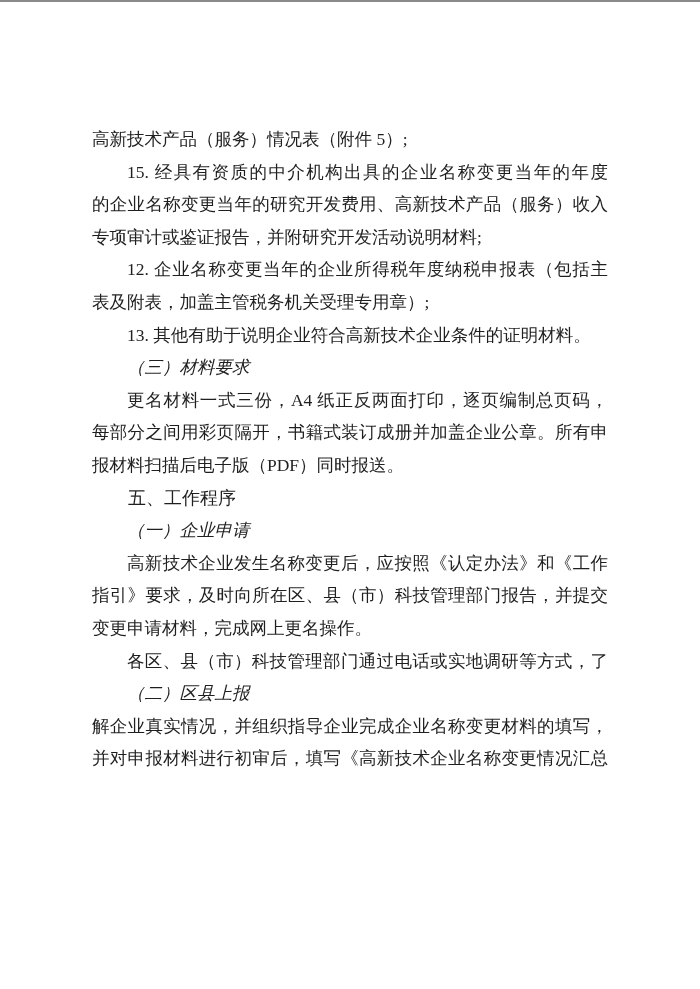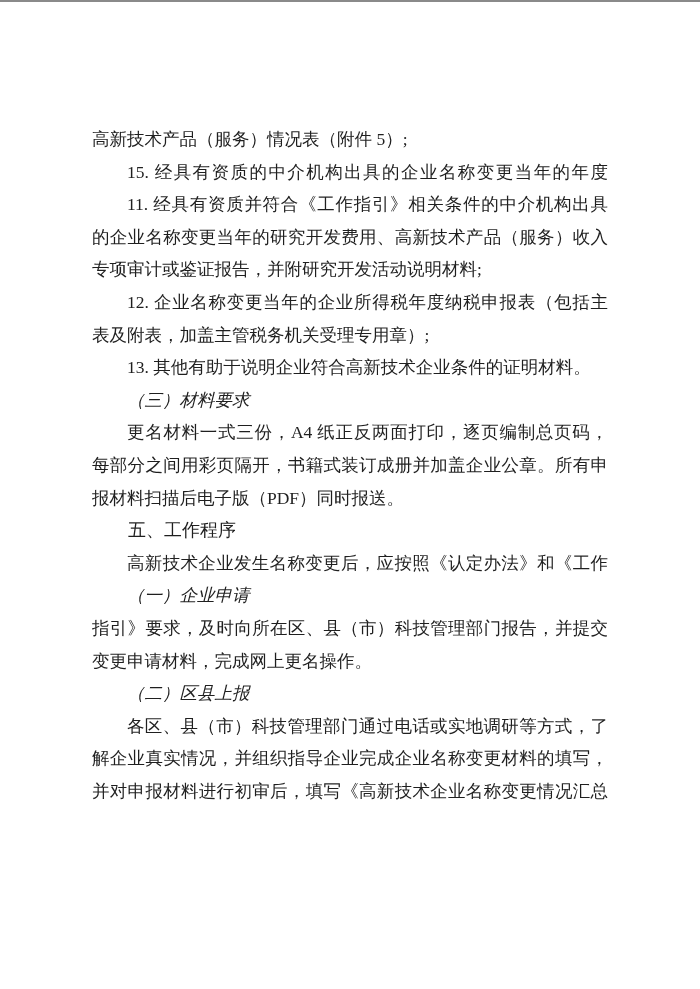--- a/index.html
+++ b/index.html
@@ -66,34 +66,33 @@
   }
 </style>
 </head>
 <body>
 
 <div class="page">
   <div class="top-edge"></div>
   <div class="content" id="doc-content">
       <div class="line body">高新技术产品（服务）情况表（附件 5）;</div>
       <div class="line body indent fill">15. 经具有资质的中介机构出具的企业名称变更当年的年度</div>
-      <div class="line body indent fill">11. 经具有资质并符合《工作指引》相关条件的中介机构出具</div>
       <div class="line body fill">的企业名称变更当年的研究开发费用、高新技术产品（服务）收入</div>
       <div class="line body">专项审计或鉴证报告，并附研究开发活动说明材料;</div>
       <div class="line body indent fill">12. 企业名称变更当年的企业所得税年度纳税申报表（包括主</div>
       <div class="line body">表及附表，加盖主管税务机关受理专用章）;</div>
       <div class="line body indent">13. 其他有助于说明企业符合高新技术企业条件的证明材料。</div>
       <div class="line kaiti indent">（三）材料要求</div>
       <div class="line body indent fill">更名材料一式三份，A4 纸正反两面打印，逐页编制总页码，</div>
       <div class="line body fill">每部分之间用彩页隔开，书籍式装订成册并加盖企业公章。所有申</div>
       <div class="line body">报材料扫描后电子版（PDF）同时报送。</div>
       <div class="line heading indent">五、工作程序</div>
+      <div class="line kaiti indent">（一）企业申请</div>
       <div class="line body indent fill">高新技术企业发生名称变更后，应按照《认定办法》和《工作</div>
-      <div class="line kaiti indent">（一）企业申请</div>
       <div class="line body fill">指引》要求，及时向所在区、县（市）科技管理部门报告，并提交</div>
       <div class="line body">变更申请材料，完成网上更名操作。</div>
+      <div class="line body indent fill">各区、县（市）科技管理部门通过电话或实地调研等方式，了</div>
       <div class="line kaiti indent">（二）区县上报</div>
-      <div class="line body indent fill">各区、县（市）科技管理部门通过电话或实地调研等方式，了</div>
       <div class="line body fill">解企业真实情况，并组织指导企业完成企业名称变更材料的填写，</div>
       <div class="line body fill">并对申报材料进行初审后，填写《高新技术企业名称变更情况汇总</div>
     </div>
   <div class="footer">4</div>
 </div>
 
 </body></html>

